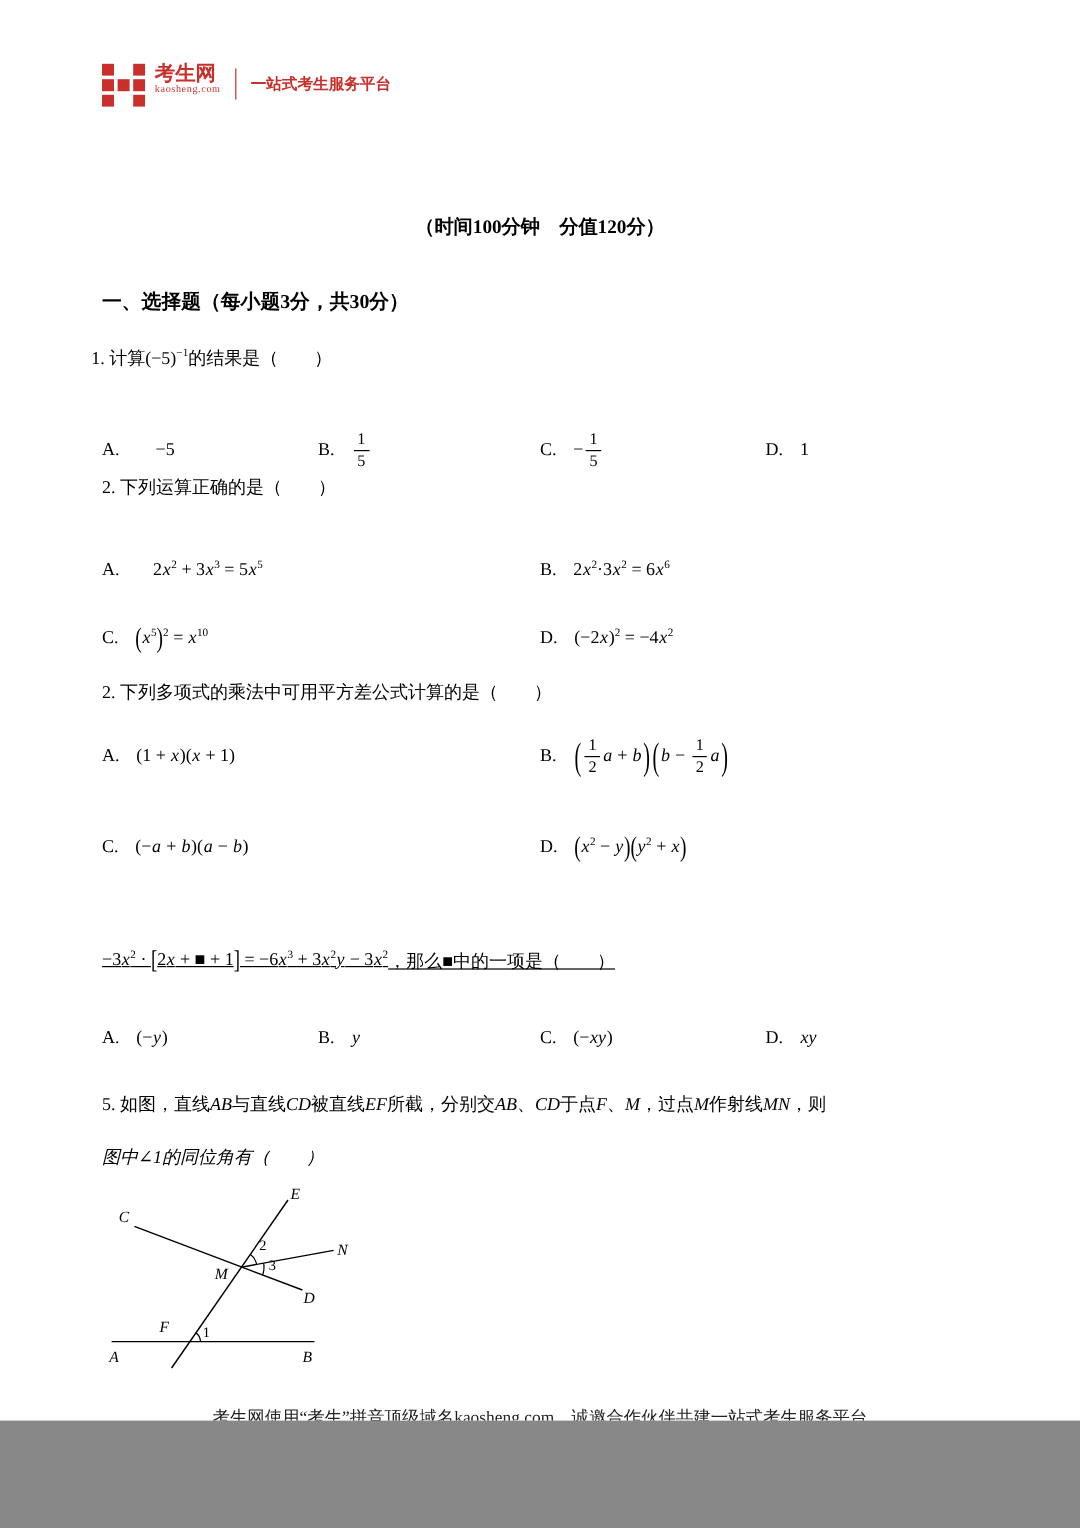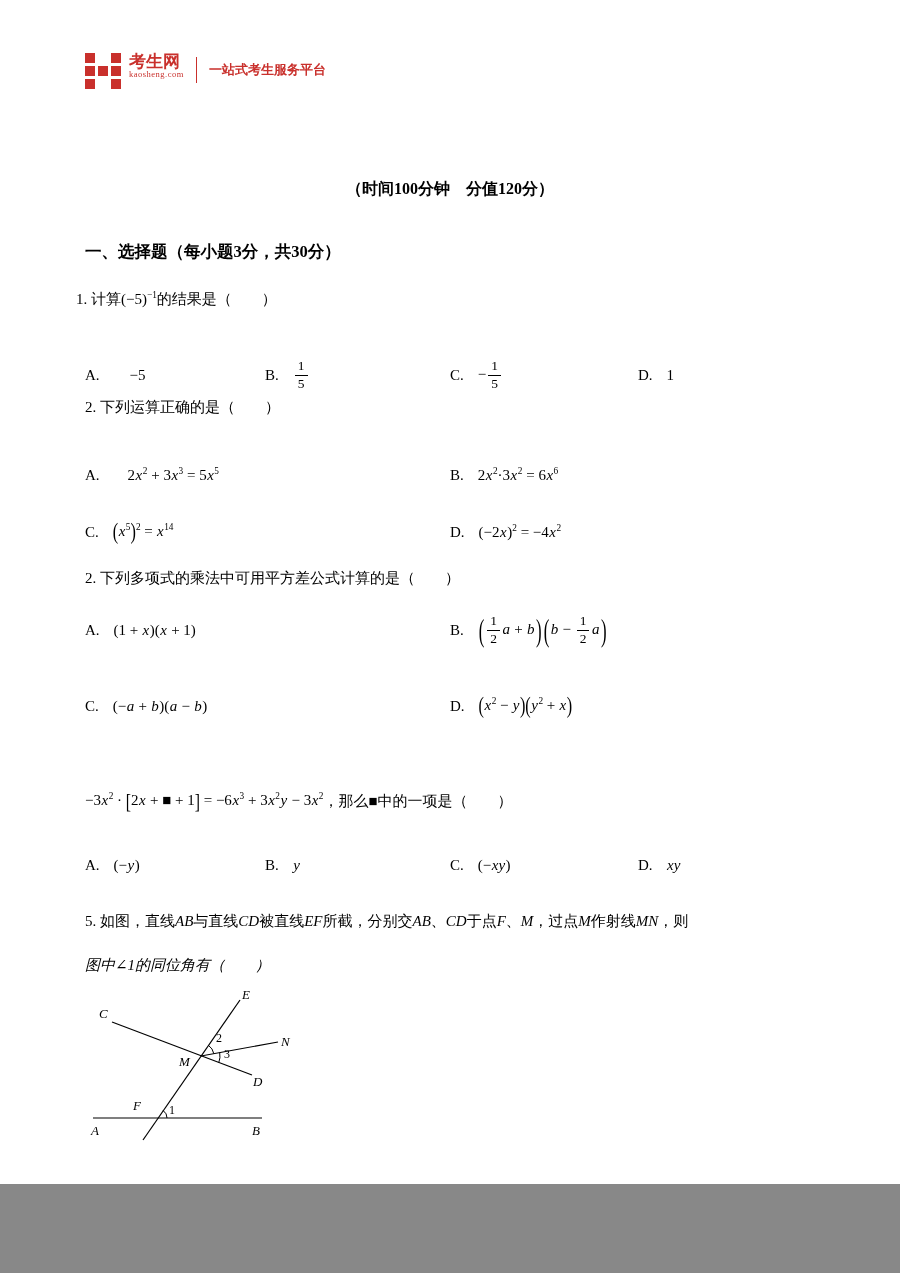--- a/index.html
+++ b/index.html
@@ -94,21 +94,21 @@
   <div class="abs opt" style="left:85px;top:458px;height:34px;">
     <span class="olabel" style="margin-right:28px;">A.</span>
     <span><span class="m">2<i>x</i><sup>2</sup> + 3<i>x</i><sup>3</sup> = 5<i>x</i><sup>5</sup></span></span>
   </div>
   <div class="abs opt" style="left:450px;top:458px;height:34px;">
     <span class="olabel">B.</span>
     <span><span class="m">2<i>x</i><sup>2</sup>·3<i>x</i><sup>2</sup> = 6<i>x</i><sup>6</sup></span></span>
   </div>
   <div class="abs opt" style="left:85px;top:515px;height:34px;">
     <span class="olabel">C.</span>
-    <span><span class="m"><span class="bp">(</span><i>x</i><sup>5</sup><span class="bp">)</span><sup>2</sup> = <i>x</i><sup>14</sup></span></span>
+    <span><span class="m"><span class="bp">(</span><i>x</i><sup>5</sup><span class="bp">)</span><sup>2</sup> = <i>x</i><sup>10</sup></span></span>
   </div>
   <div class="abs opt" style="left:450px;top:515px;height:34px;">
     <span class="olabel">D.</span>
     <span><span class="m">(−2<i>x</i>)<sup>2</sup> = −4<i>x</i><sup>2</sup></span></span>
   </div>
 
   <div class="abs stem" style="left:85px;top:567px;">2. 下列多项式的乘法中可用平方差公式计算的是（  ）</div>
   <div class="abs opt" style="left:85px;top:600px;height:60px;">
     <span class="olabel">A.</span>
     <span><span class="m">(1 + <i>x</i>)(<i>x</i> + 1)</span></span>
@@ -119,21 +119,21 @@
   </div>
   <div class="abs opt" style="left:85px;top:686px;height:40px;">
     <span class="olabel">C.</span>
     <span><span class="m">(−<i>a</i> + <i>b</i>)(<i>a</i> − <i>b</i>)</span></span>
   </div>
   <div class="abs opt" style="left:450px;top:686px;height:40px;">
     <span class="olabel">D.</span>
     <span><span class="m"><span class="bp">(</span><i>x</i><sup>2</sup> − <i>y</i><span class="bp">)</span><span class="bp">(</span><i>y</i><sup>2</sup> + <i>x</i><span class="bp">)</span></span></span>
   </div>
 
-  <div class="abs opt" style="left:85px;top:779px;height:44px;font-size:15px;"><span class="m">−3<i>x</i><sup>2</sup> · <span class="bk">[</span>2<i>x</i> + ■ + 1<span class="bk">]</span> = −6<i>x</i><sup>3</sup> + 3<i>x</i><sup>2</sup><i>y</i> − 3<i>x</i><sup>2</sup></span>，那么■中的一项是（  ）</div>
+  <div class="abs opt" style="left:85px;top:779px;height:44px;font-size:15px;text-decoration:underline;"><span class="m">−3<i>x</i><sup>2</sup> · <span class="bk">[</span>2<i>x</i> + ■ + 1<span class="bk">]</span> = −6<i>x</i><sup>3</sup> + 3<i>x</i><sup>2</sup><i>y</i> − 3<i>x</i><sup>2</sup></span>，那么■中的一项是（  ）</div>
   <div class="abs opt" style="left:85px;top:848px;height:34px;">
     <span class="olabel">A.</span>
     <span><span class="m">(−<i>y</i>)</span></span>
   </div>
   <div class="abs opt" style="left:265px;top:848px;height:34px;">
     <span class="olabel">B.</span>
     <span><span class="m"><i>y</i></span></span>
   </div>
   <div class="abs opt" style="left:450px;top:848px;height:34px;">
     <span class="olabel">C.</span>
@@ -168,20 +168,21 @@
     <text class="fig-label" x="94" y="78">M</text>
     <text class="fig-label" x="48" y="122">F</text>
     <text class="fig-label" x="6" y="147">A</text>
     <text class="fig-label" x="167" y="147">B</text>
 
     <text class="fig-num" x="84" y="126">1</text>
     <text class="fig-num" x="131" y="54">2</text>
     <text class="fig-num" x="139" y="70">3</text>
   </svg>
 
+  <div class="abs footer" style="top:1172px;left:0;">考生网使用“考生”拼音顶级域名kaosheng.com，诚邀合作伙伴共建一站式考生服务平台</div>
 
   <div class="abs wm" style="left:712px;top:1198px;">
     <svg width="44" height="44" viewBox="0 0 36 36">
       <g fill="#f0b9b9">
         <rect x="0" y="0" width="10" height="10"></rect>
           <rect x="0" y="13" width="10" height="10"></rect>
           <rect x="0" y="26" width="10" height="10"></rect>
         <rect x="13" y="13" width="10" height="10"></rect>
         <rect x="26" y="0" width="10" height="10"></rect>
           <rect x="26" y="13" width="10" height="10"></rect>

